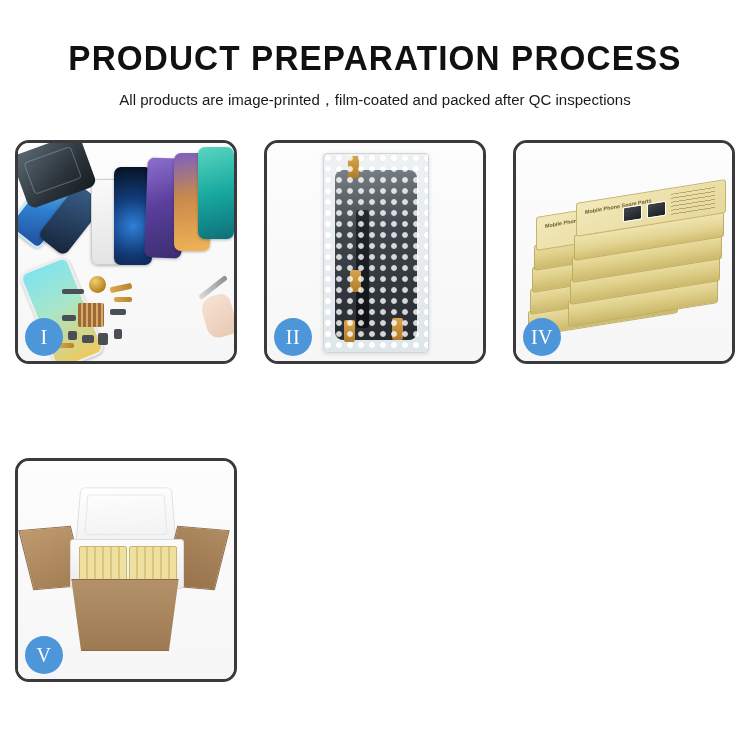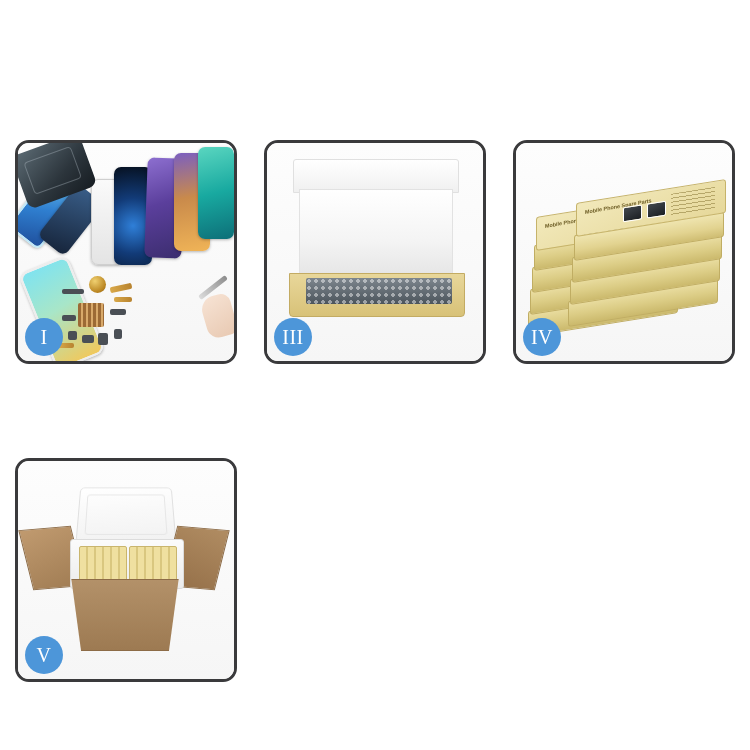--- a/index.html
+++ b/index.html
@@ -380,20 +380,24 @@
     width: 15px; height: 20px;
     background: rgba(140,112,74,.75);
     border-radius: 1px;
   }
 </style>
 </head>
 <body>
 
 <div class="page">
 
+  <div class="header">
+    <div class="title">PRODUCT PREPARATION PROCESS</div>
+    <div class="subtitle">All products are image-printed，film-coated and packed after QC inspections</div>
+  </div>
 
   <div class="grid">
 
     <div class="panel">
       <div class="scene">
         <div class="ph ph-blue-flat"></div>
         <div class="ph ph-blue-dark"></div>
         <div class="ph ph-white-edge"></div>
         <div class="ph ph-dark-blue"></div>
         <div class="ph ph-purple"></div>
@@ -416,31 +420,35 @@
         <div class="flexcable" style="left:96px;top:154px;width:18px;height:5px;"></div>
         <div class="flexcable" style="left:40px;top:200px;width:16px;height:5px;"></div>
 
         <div class="ph-chassis"></div>
         <div class="tool"></div>
         <div class="hand"></div>
       </div>
       <div class="badge">I</div>
     </div>
 
-
     <div class="panel">
       <div class="scene">
-        <div class="lid-back"></div>
-        <div class="lid-face"></div>
-        <div class="box-tray">
-          <div class="tray-inner"></div>
+        <div class="bubblebag">
+          <div class="bag-inner"></div>
+          <div class="bag-strip"></div>
+          <div class="bag-tab" style="left:24px;top:2px;"></div>
+          <div class="bag-tab" style="left:26px;top:116px;"></div>
+          <div class="bag-tab" style="left:20px;top:166px;"></div>
+          <div class="bag-tab" style="left:68px;top:164px;"></div>
+          <div class="bubble-overlay"></div>
         </div>
       </div>
-      <div class="badge">III</div>
+      <div class="badge">II</div>
     </div>
+
 
     <div class="panel">
       <div class="scene">
         <div class="stackwrap">
           <div class="sbox" style="left:0px;  top:138px;"></div>
           <div class="sbox" style="left:2px;  top:116px;"></div>
           <div class="sbox" style="left:4px;  top:94px;"></div>
           <div class="sbox" style="left:6px;  top:72px;"></div>
 
           <div class="sbox-lid" style="left:8px; top:44px;">

